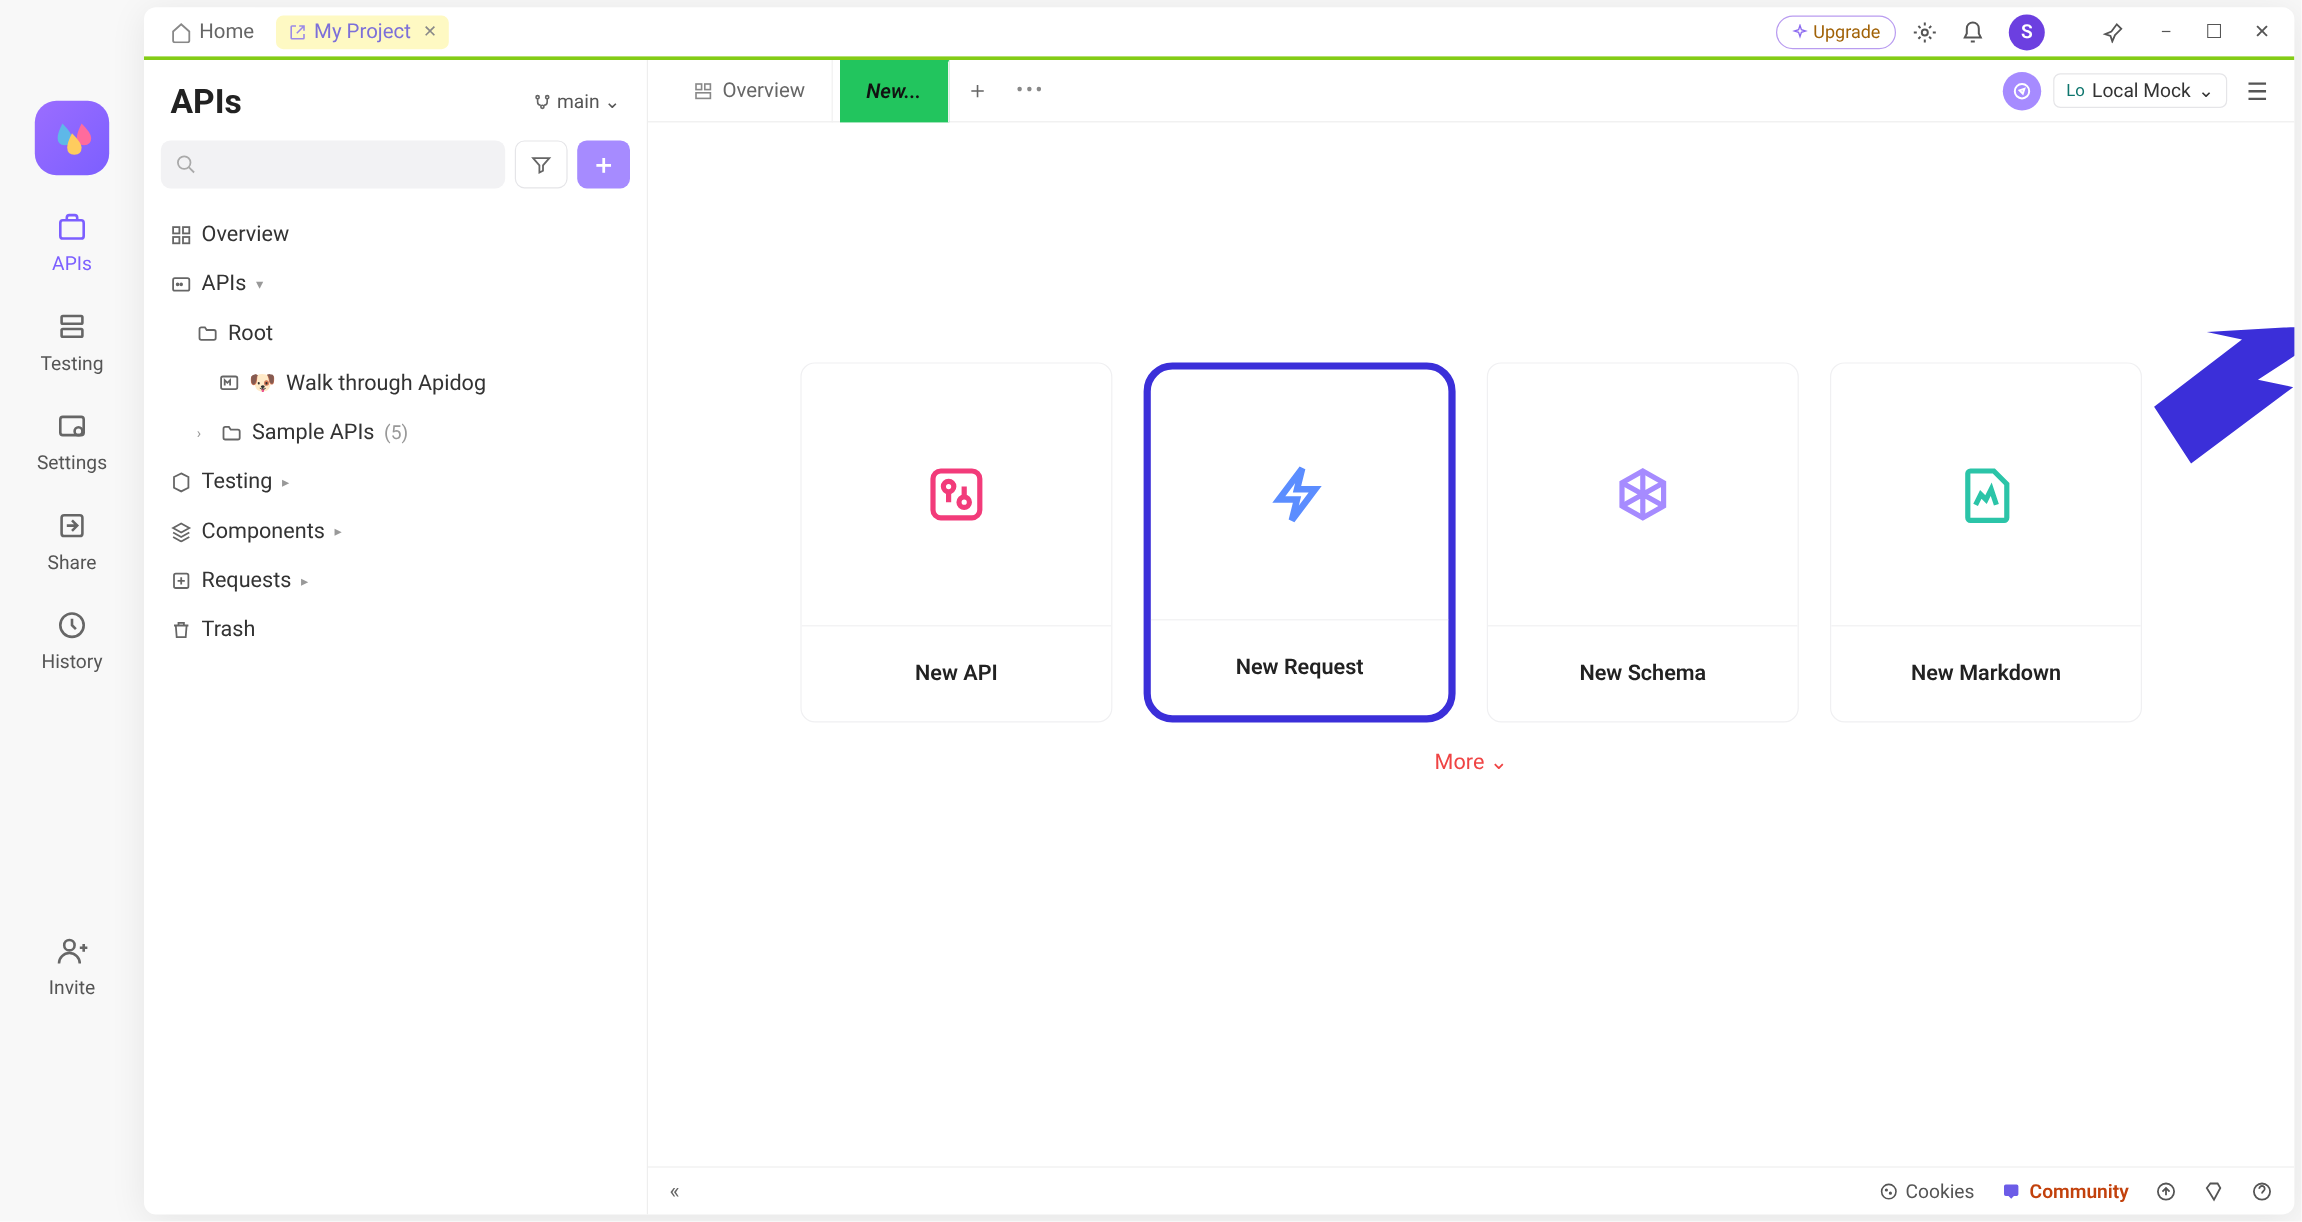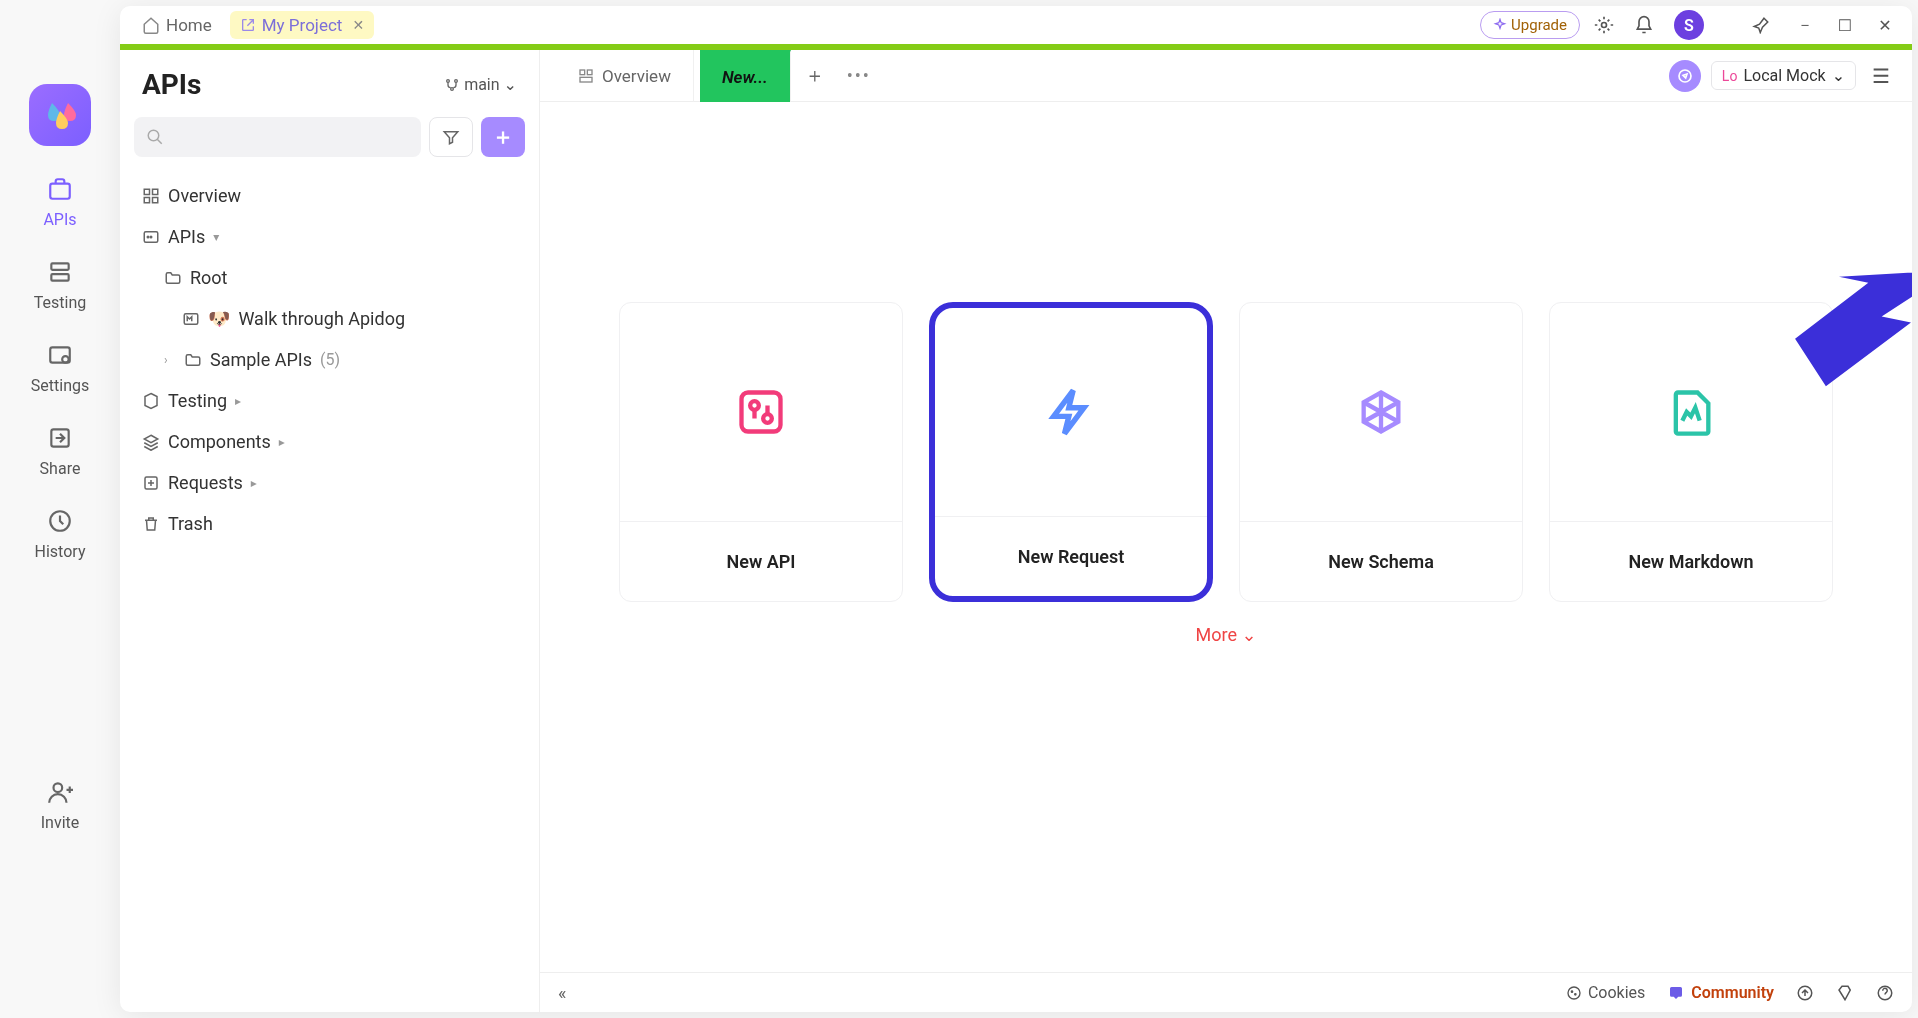--- a/index.html
+++ b/index.html
@@ -1,20 +1,20 @@
 <!DOCTYPE html>
 <html><head>
 <meta charset="utf-8">
 <style>
 * { margin: 0; padding: 0; box-sizing: border-box; font-family: -apple-system, BlinkMacSystemFont, "Segoe UI", Roboto, sans-serif; }
 body { width: 1918px; height: 1018px; background: #f8f8f8; overflow: hidden; position: relative; }
 .app-frame { position: absolute; top: 6px; left: 120px; right: 6px; bottom: 6px; background: #fff; border-radius: 10px; box-shadow: 0 4px 30px rgba(0,0,0,0.08); display: flex; flex-direction: column; overflow: hidden; }
 
 
-.titlebar { height: 44px; display: flex; align-items: center; padding: 4px 14px; border-bottom: 6px solid #84cc16; gap: 10px; }
+.titlebar { height: 44px; display: flex; align-items: center; padding: 4px 14px; border-bottom: 3px solid #84cc16; gap: 10px; }
 .titlebar-left { display: flex; align-items: center; gap: 10px; flex: 1; }
 .home-btn { display: flex; align-items: center; gap: 6px; color: #666; font-size: 17px; padding: 4px 8px; }
 .project-tab { display: flex; align-items: center; gap: 6px; background: #fef9c3; color: #7c6fd9; padding: 4px 10px; border-radius: 6px; font-size: 17px; }
 .project-tab .tab-x { margin-left: 4px; color: #888; font-size: 14px; }
 .titlebar-right { display: flex; align-items: center; gap: 14px; }
 .upgrade-btn { border: 1px solid #b99cf0; color: #a16207; border-radius: 16px; padding: 4px 12px; font-size: 15px; display: flex; align-items: center; gap: 4px; }
 .avatar { width: 30px; height: 30px; border-radius: 50%; background: #6c3fe0; color: #fff; display: flex; align-items: center; justify-content: center; font-weight: 600; font-size: 16px; }
 .win-btn { width: 26px; color: #555; font-size: 16px; text-align: center; }
 
 
@@ -48,26 +48,26 @@
 
 .main { flex: 1; display: flex; flex-direction: column; min-width: 0; }
 .tabs-row { height: 52px; display: flex; align-items: center; padding: 0 16px; gap: 6px; border-bottom: 1px solid #eee; }
 .tab { display: flex; align-items: center; gap: 8px; padding: 0 22px; height: 52px; color: #666; font-size: 17px; cursor: pointer; border-right: 1px solid #f0f0f0; }
 .tab.active { color: #111; font-style: italic; font-weight: 600; border-top: 2px solid transparent; background: #22c55e; }
 .tab-plus { width: 36px; color: #666; text-align: center; font-size: 20px; }
 .tab-more { color: #888; letter-spacing: 2px; font-size: 18px; padding: 0 8px; }
 .tabs-right { margin-left: auto; display: flex; align-items: center; gap: 10px; }
 .circle-btn { width: 32px; height: 32px; border-radius: 50%; background: #a68bff; color: #fff; display: flex; align-items: center; justify-content: center; }
 .env-select { border: 1px solid #e5e5e8; border-radius: 6px; padding: 4px 10px; display: flex; align-items: center; gap: 6px; color: #333; font-size: 16px; }
-.env-lo { color: #ec4899; font-size: 14px; }
+.env-lo { color: #0f766e; font-size: 14px; }
 .hamburger { color: #555; font-size: 20px; padding: 0 6px; }
 
 .canvas { flex: 1; padding: 40px; position: relative; }
 .card-grid { display: flex; gap: 26px; justify-content: center; margin-top: 160px; }
-.card { width: 284px; height: 300px; border: 1px solid #f0f0f2; border-radius: 12px; display: flex; flex-direction: column; overflow: hidden; cursor: pointer; }
+.card { width: 260px; height: 300px; border: 1px solid #f0f0f2; border-radius: 12px; display: flex; flex-direction: column; overflow: hidden; cursor: pointer; }
 .card-top { flex: 1; display: flex; align-items: center; justify-content: center; }
 .card-bottom { height: 80px; border-top: 1px solid #f0f0f2; display: flex; align-items: center; justify-content: center; font-size: 18px; font-weight: 600; color: #222; }
 .card.highlighted { border: 6px solid #3b2fd9; border-radius: 24px; }
 .card-icon { width: 52px; height: 52px; }
 
 .more-link { text-align: center; margin-top: 22px; color: #ef4444; font-size: 18px; }
 
 
 .footer { height: 40px; border-top: 1px solid #eee; display: flex; align-items: center; padding: 0 18px; gap: 18px; }
 .footer-left { color: #666; font-size: 18px; }

